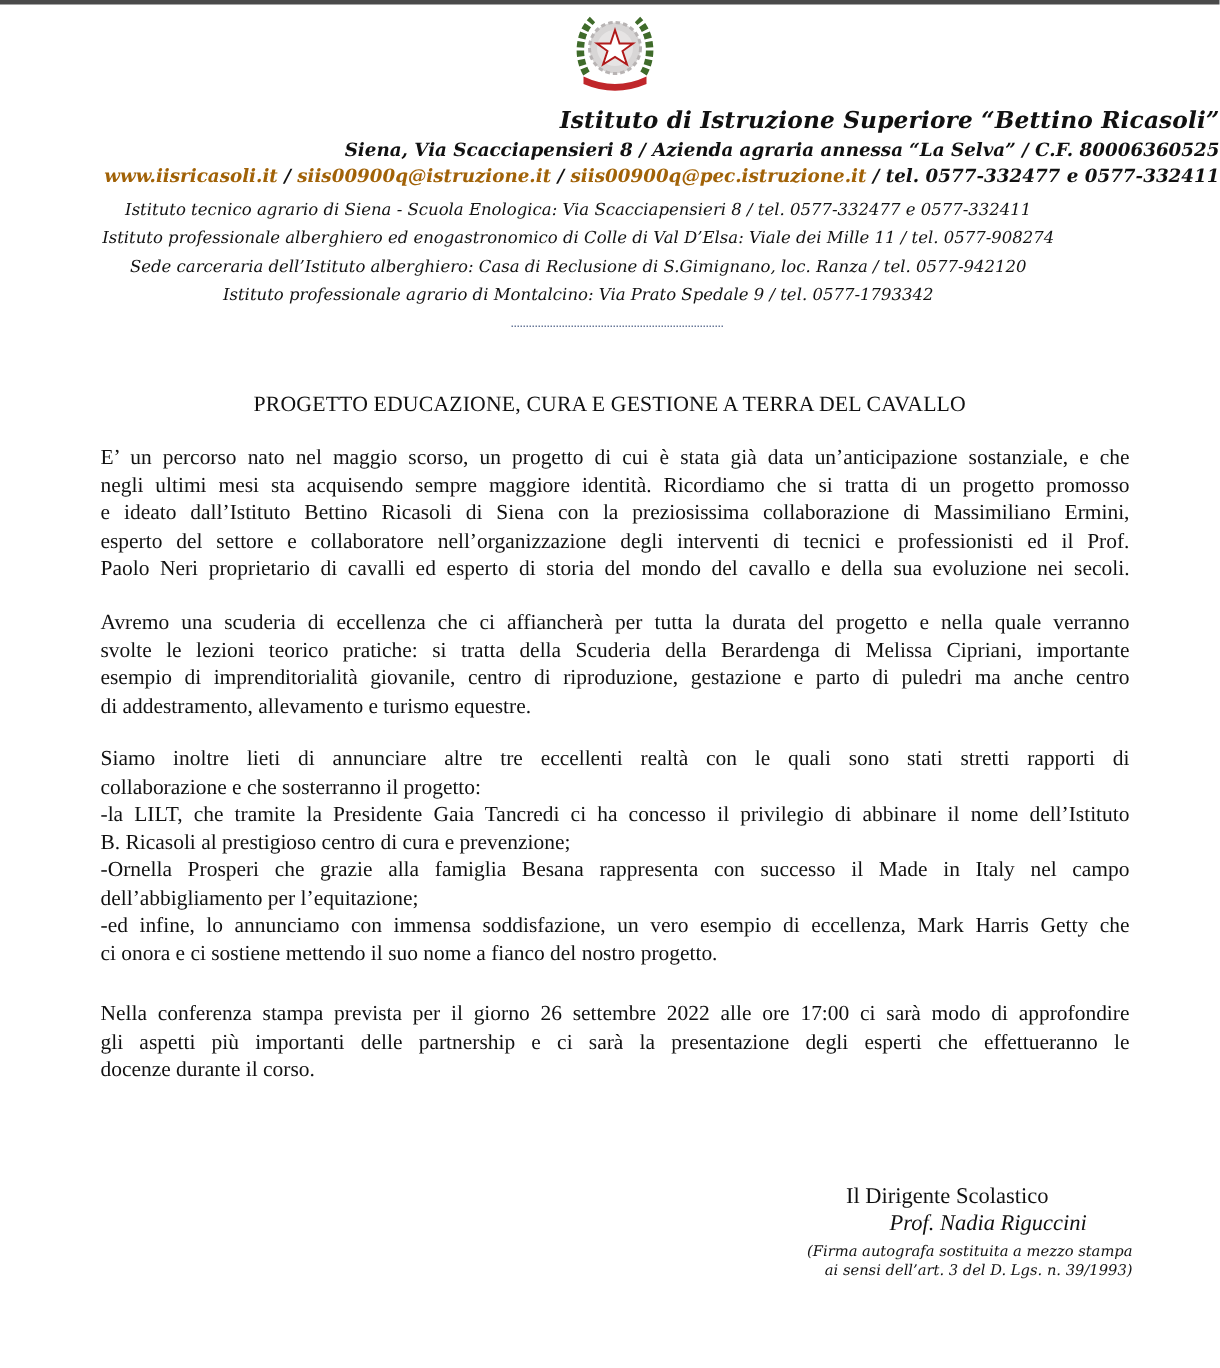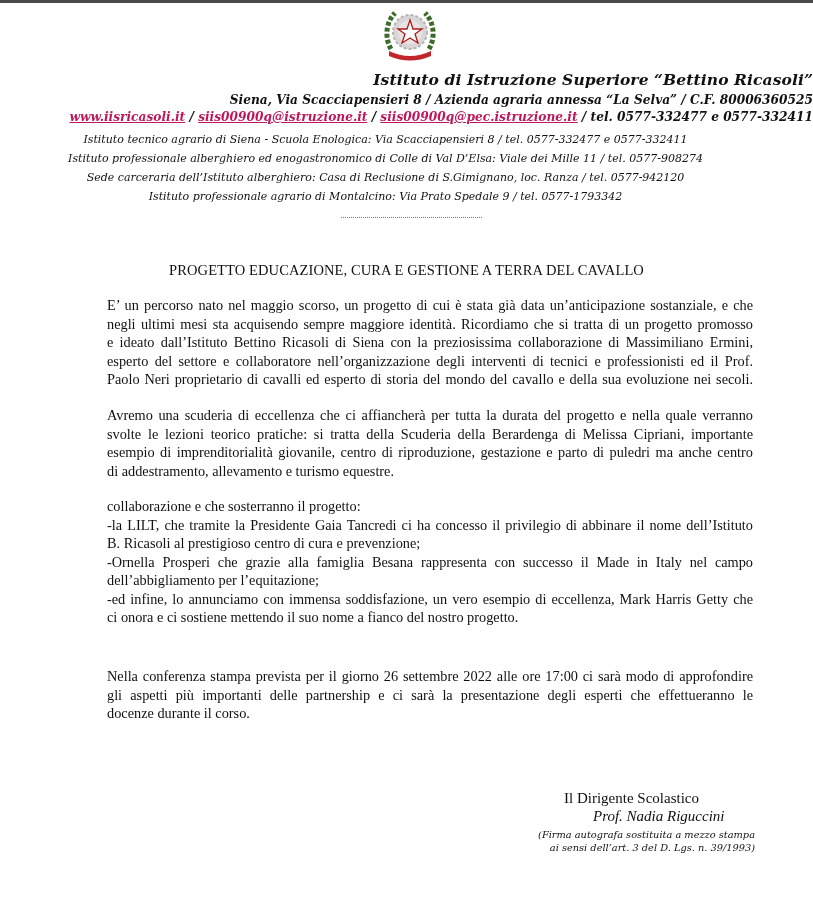--- a/index.html
+++ b/index.html
@@ -3,26 +3,26 @@
   <meta charset="utf-8">
   <style>
     html, body { margin: 0; padding: 0; background: #ffffff; }
     body { width: 813px; height: 912px; position: relative; overflow: hidden; font-family: "Liberation Serif", serif; color: #111; }
     .topbar { position: absolute; left: 0; top: 0; width: 813px; height: 3px; background: #4a4a4a; }
     .emblem { position: absolute; left: 381px; top: 5px; width: 58px; height: 58px; }
     .hdr { position: absolute; left: 0; width: 813px; text-align: right; font-family: "DejaVu Serif", serif; font-style: italic; white-space: nowrap; }
     .hdr-title { top: 70px; font-size: 15.5px; font-weight: bold; letter-spacing: 0.1px; }
     .hdr-address { top: 93px; font-size: 12.2px; font-weight: bold; }
     .hdr-contacts { top: 110px; font-size: 12.2px; font-weight: bold; }
-    .hdr-contacts a { color: #be185d; text-decoration: underline; }
+    .hdr-contacts a { color: #a16207; }
     .site-line { position: absolute; left: 0; width: 771px; text-align: center; font-family: "DejaVu Serif", serif; font-style: italic; font-size: 11px; white-space: nowrap; color: #111; }
     .sep { position: absolute; left: 341px; top: 217px; width: 141px; height: 1px; border-top: 1px dotted #6a7a9a; }
     .doc-title { position: absolute; left: 0; width: 813px; top: 262px; text-align: center; font-size: 14.5px; letter-spacing: 0.1px; }
     .para { position: absolute; left: 67px; width: 686px; font-size: 14.3px; line-height: 18.5px; text-align: justify; }
-    .para .ln { display: block; text-align: justify; text-align-last: justify; margin-left: 40px; }
+    .para .ln { display: block; text-align: justify; text-align-last: justify; }
     .para .ln.last { text-align-last: left; }
     .sig-role { position: absolute; left: 564px; top: 790px; font-size: 15px; text-align: right; }
     .sig-name { position: absolute; left: 593px; top: 808px; font-size: 15px; font-style: italic; }
     .sig-note { position: absolute; right: 58px; font-size: 9.8px; font-style: italic; font-family: "DejaVu Serif", serif; text-align: left; white-space: nowrap; }
   </style>
 </head>
 <body>
 
 <div class="topbar"></div>
 
@@ -59,20 +59,21 @@
 </div>
 
 <div class="para" style="top:406px">
   <span class="ln">Avremo una scuderia di eccellenza che ci affiancherà per tutta la durata del progetto e nella quale verranno</span>
   <span class="ln">svolte le lezioni teorico pratiche: si tratta della Scuderia della Berardenga di Melissa Cipriani, importante</span>
   <span class="ln">esempio di imprenditorialità giovanile, centro di riproduzione, gestazione e parto di puledri ma anche centro</span>
   <span class="ln last">di addestramento, allevamento e turismo equestre.</span>
 </div>
 
 <div class="para" style="top:497px">
+  <span class="ln">Siamo inoltre lieti di annunciare altre tre eccellenti realtà con le quali sono stati stretti rapporti di</span>
   <span class="ln last">collaborazione e che sosterranno il progetto:</span>
   <span class="ln">-la LILT, che tramite la Presidente Gaia Tancredi ci ha concesso il privilegio di abbinare il nome dell’Istituto</span>
   <span class="ln last">B. Ricasoli al prestigioso centro di cura e prevenzione;</span>
   <span class="ln">-Ornella Prosperi che grazie alla famiglia Besana rappresenta con successo il Made in Italy nel campo</span>
   <span class="ln last">dell’abbigliamento per l’equitazione;</span>
   <span class="ln">-ed infine, lo annunciamo con immensa soddisfazione, un vero esempio di eccellenza, Mark Harris Getty che</span>
   <span class="ln last">ci onora e ci sostiene mettendo il suo nome a fianco del nostro progetto.</span>
 </div>
 
 <div class="para" style="top:667px">

